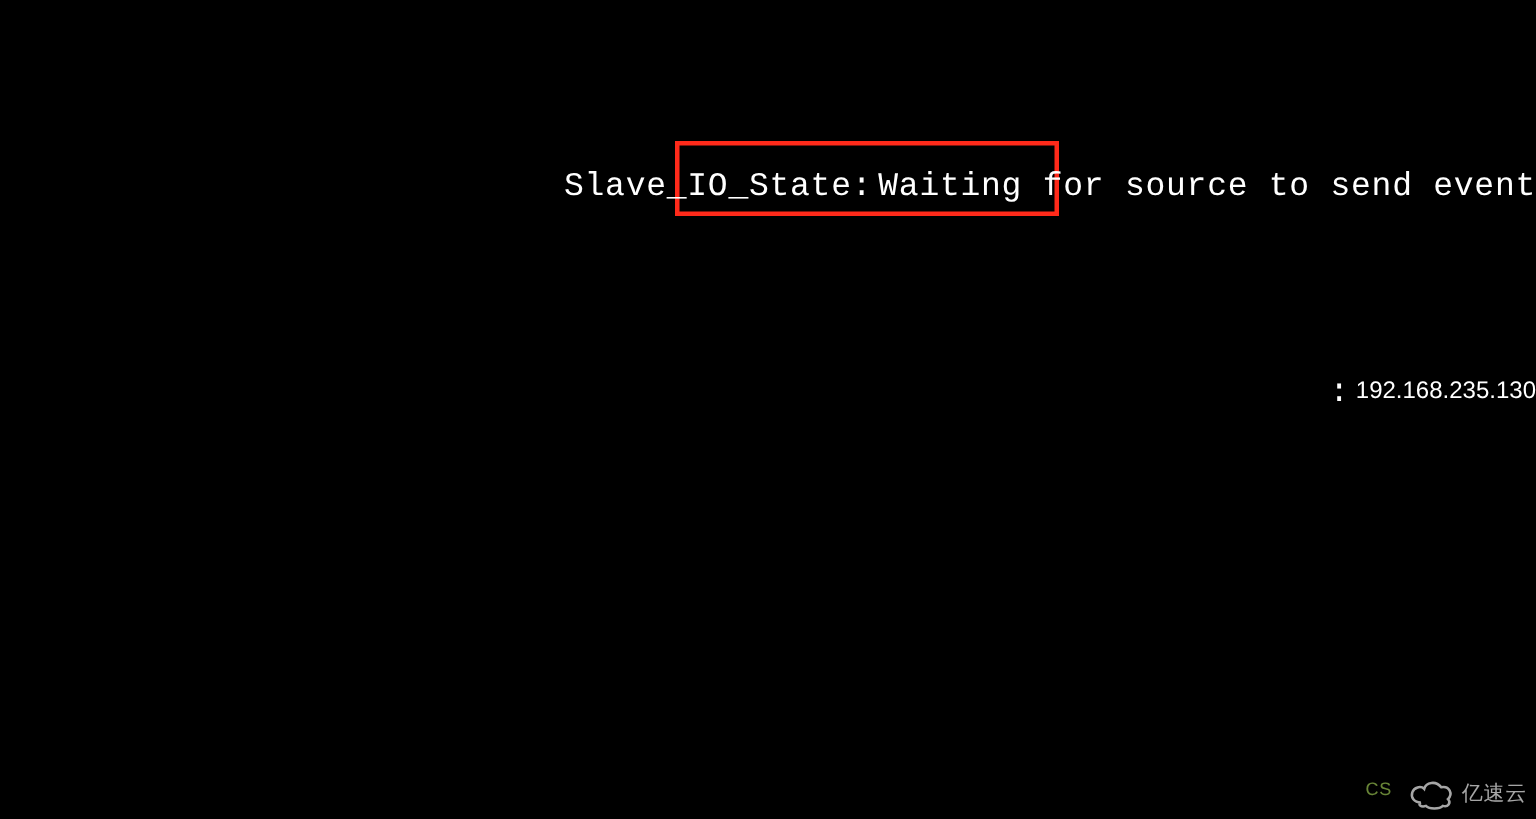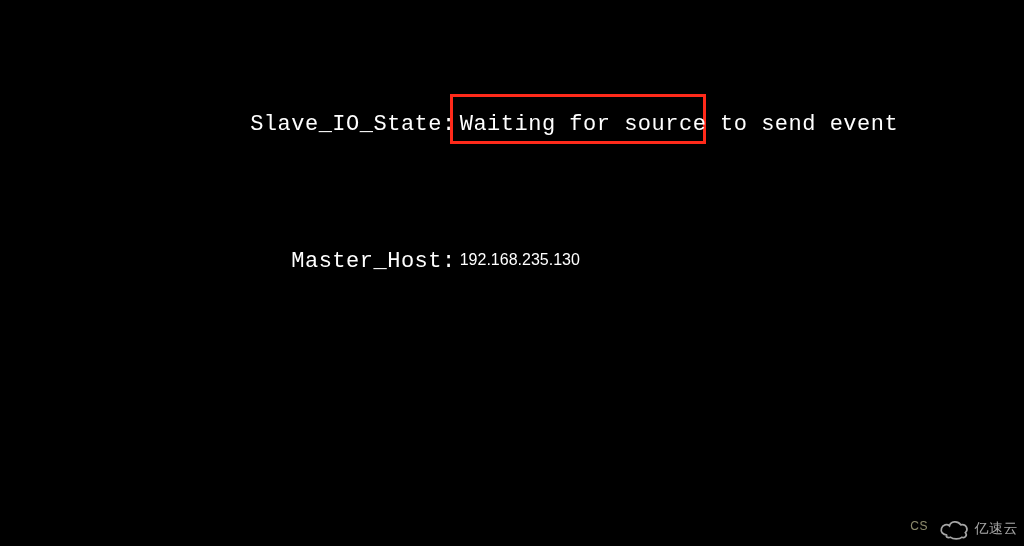--- a/index.html
+++ b/index.html
@@ -21,20 +21,21 @@
       position: relative;
     }
     .terminal {
       white-space: pre;
       position: relative;
       z-index: 1;
     }
     .row {
       display: flex;
       align-items: baseline;
+      justify-content: flex-end;
     }
     .label {
       text-align: right;
       display: inline-block;
       min-width: 438px;
       padding-right: 0;
     }
     .colon {
       margin: 0 4px 0 0;
     }
@@ -72,21 +73,21 @@
     }
     .cloud-icon {
       width: 34px;
       height: 22px;
       display: inline-block;
     }
     .watermark-left {
       position: absolute;
       right: 96px;
       bottom: 10px;
-      color: #fef9c3;
+      color: #bef264;
       font-family: -apple-system, sans-serif;
       font-size: 12px;
       opacity: 0.55;
       z-index: 5;
     }
     .host-value {
       font-family: Arial, sans-serif;
       font-size: 16px;
       letter-spacing: 0;
       position: relative;
@@ -95,21 +96,21 @@
   </style>
 </head>
 <body>
 
 <div class="highlight-box"></div>
 
 <div class="terminal">
 
   <div class="row"><span class="label">Slave_IO_State</span><span class="colon">:</span><span class="value">Waiting for source to send event</span></div>
 
-  <div class="row"><span class="label">Master_Host</span><span class="colon">:</span><span class="value host-value">192.168.235.130</span></div>
+  <div class="row"><span class="colon">:</span><span class="value host-value">192.168.235.130</span></div>
 
   
 
   
 
   
 
   
 
   

